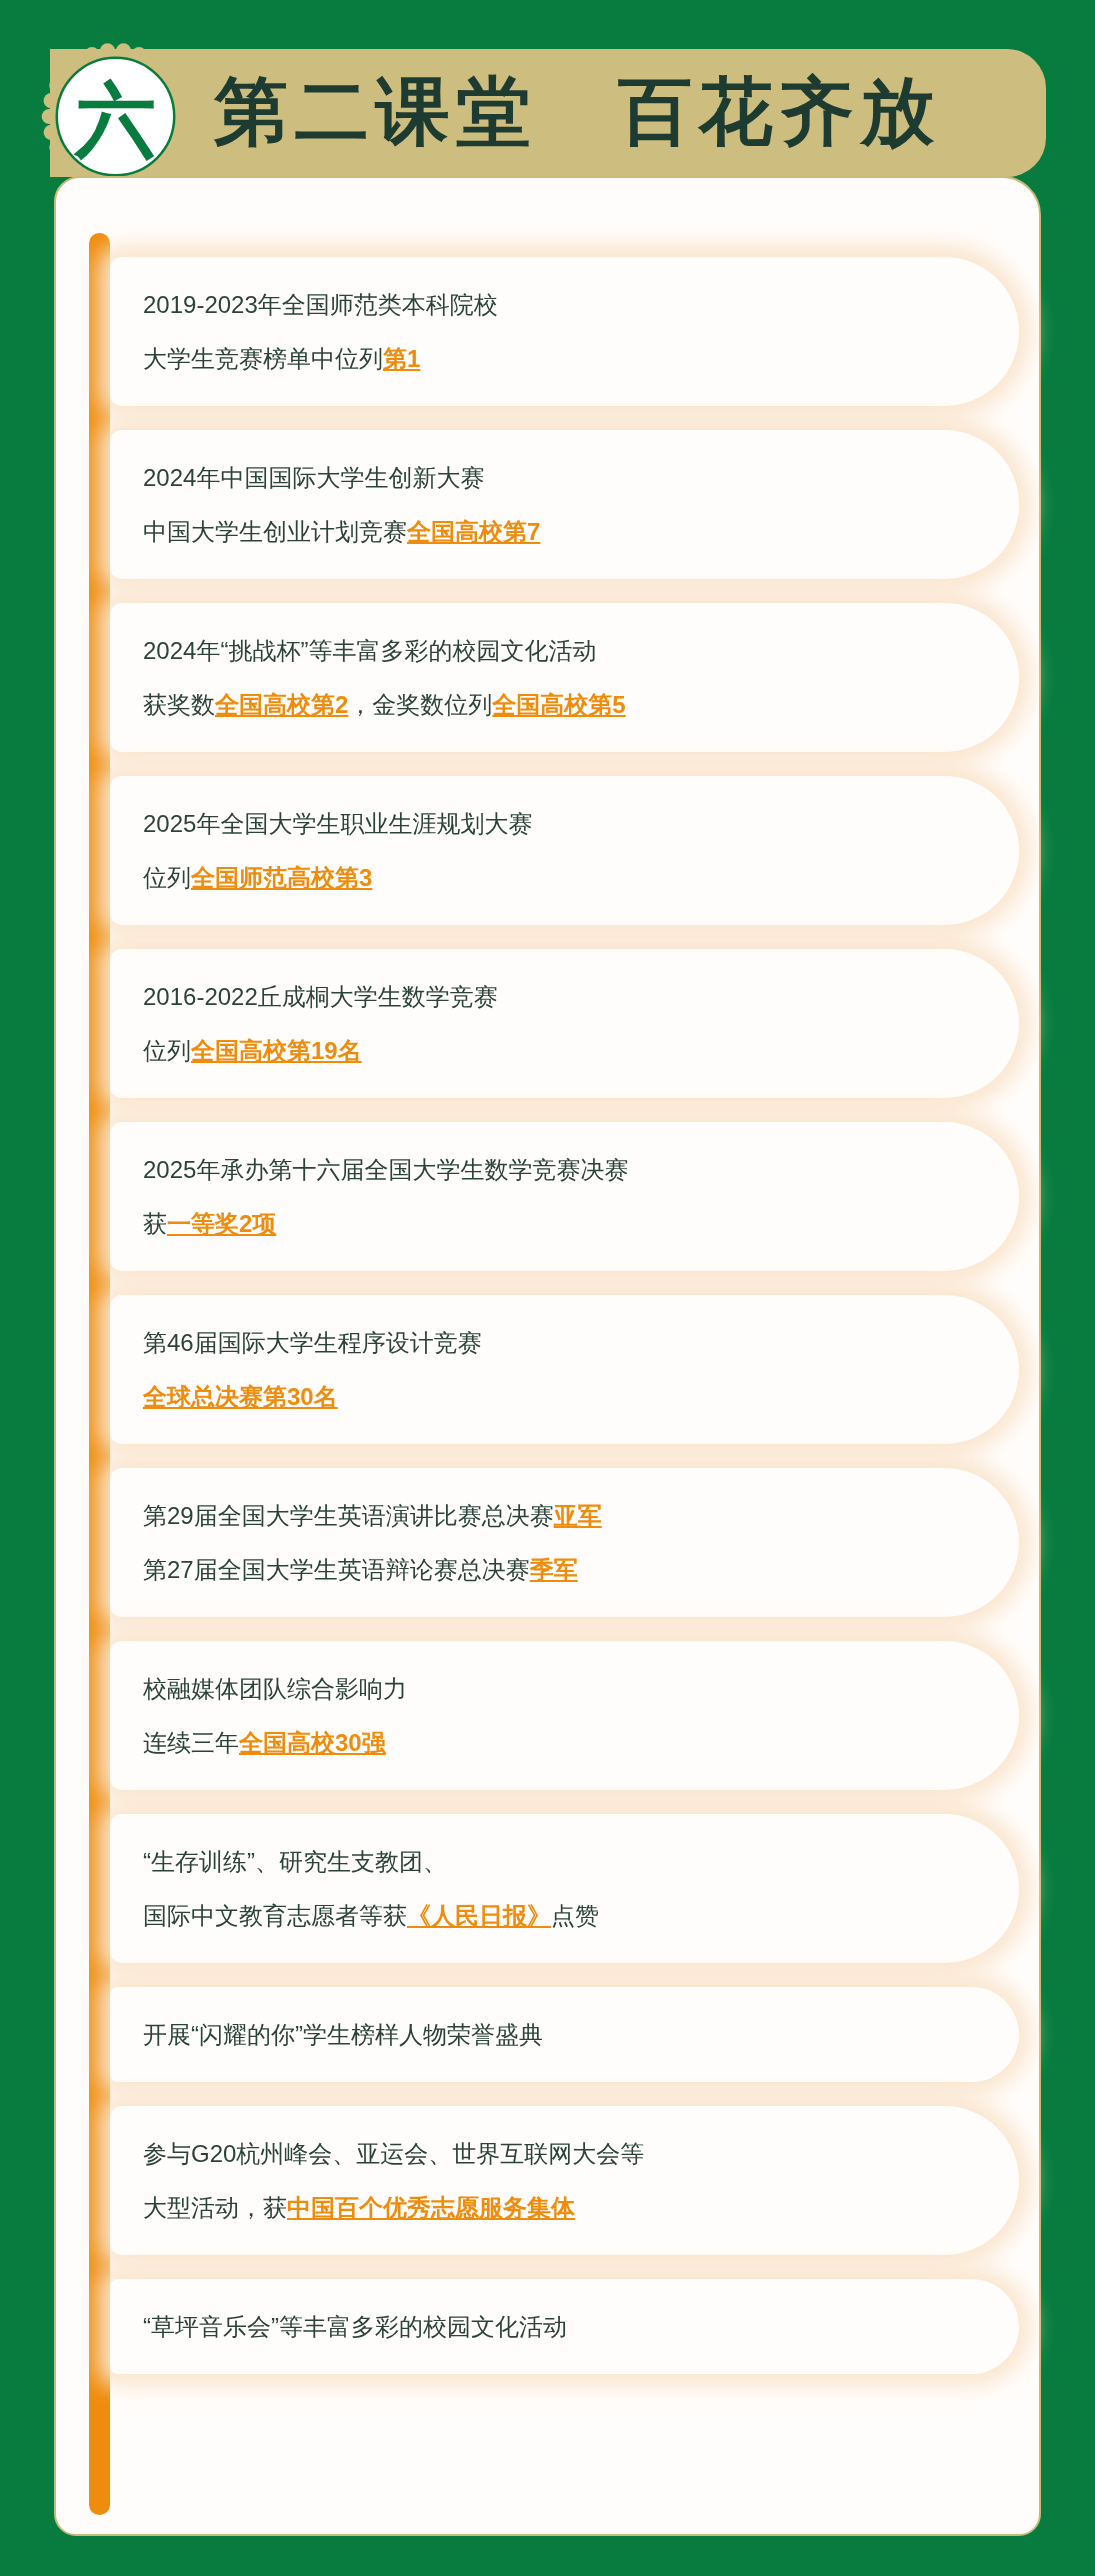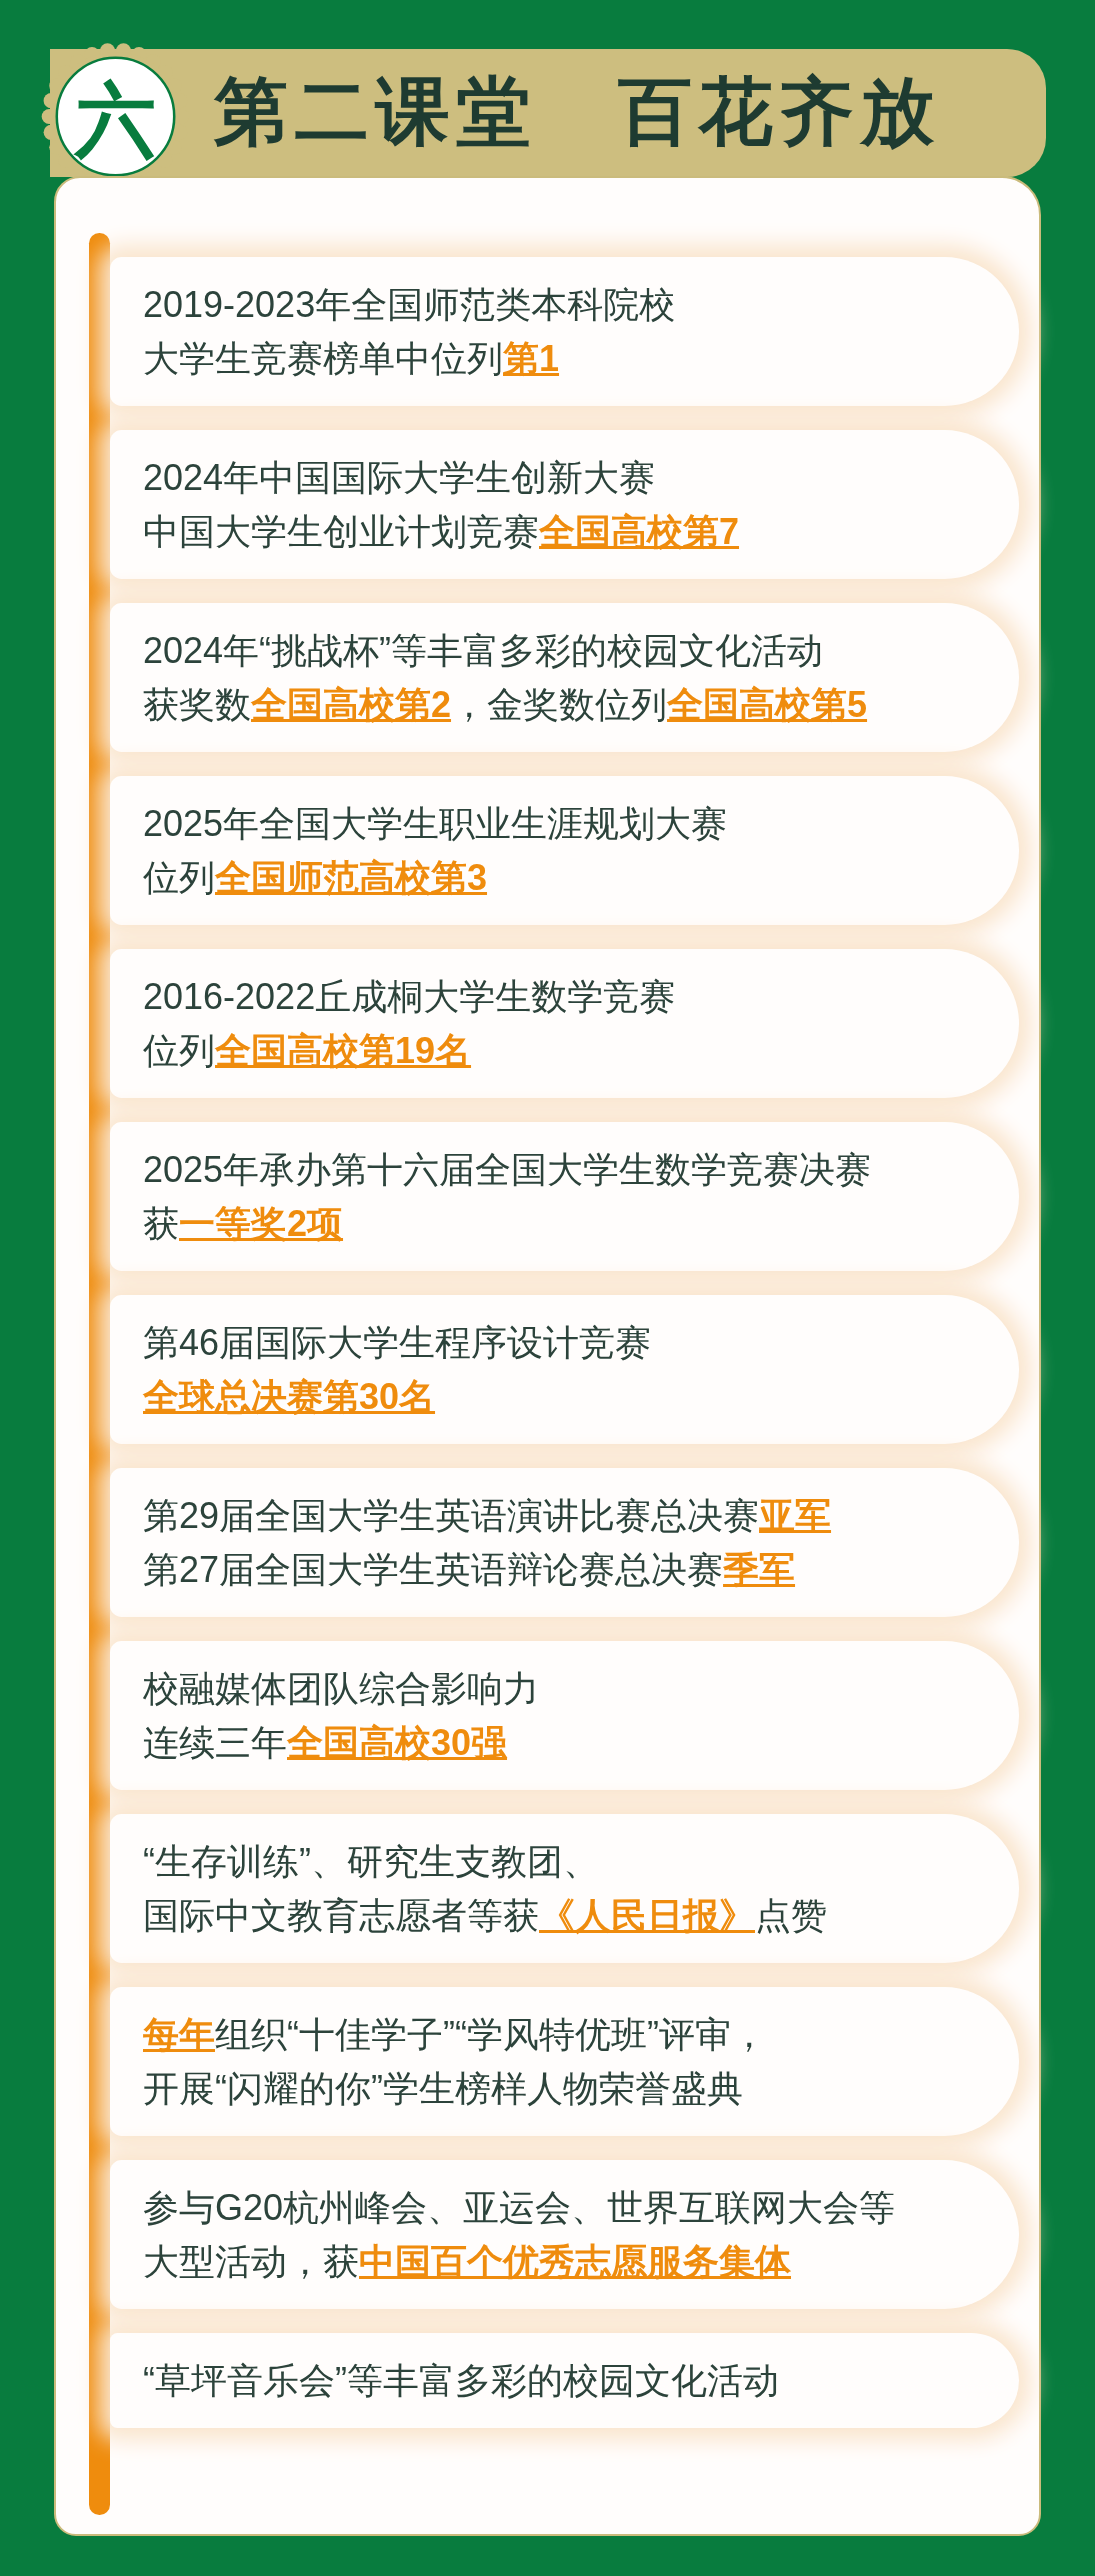--- a/index.html
+++ b/index.html
@@ -50,21 +50,21 @@
     position:absolute;left:110px;top:257px;width:909px;
     display:flex;flex-direction:column;gap:24px;
   }
   .card{
     background:var(--card-bg);
     border-radius:12px 77px 77px 12px;
     padding:20.5px 17px 20.5px 33px;
     box-shadow:0 0 22px 12px var(--card-halo);
   }
   .line{
-    font-size:36px;line-height:54px;font-weight:500;
+    font-size:24px;line-height:54px;font-weight:500;
     color:var(--text-dark);white-space:nowrap;
   }
   .hl{color:var(--accent-orange);font-weight:700;text-decoration:underline;}
 </style>
 </head>
 <body>
 
 <div class="page">
 
   <div class="banner">
@@ -143,21 +143,20 @@
       </div>
       <div class="card">
         <p class="line"><span>校融媒体团队综合影响力</span></p>
         <p class="line"><span>连续三年</span><span class="hl">全国高校30强</span></p>
       </div>
       <div class="card">
         <p class="line"><span>“生存训练”、研究生支教团、</span></p>
         <p class="line"><span>国际中文教育志愿者等获</span><span class="hl">《人民日报》</span><span>点赞</span></p>
       </div>
       <div class="card">
-        <p class="line"><span class="hl">每年</span><span>组织“十佳学子”“学风特优班”评审，</span></p>
         <p class="line"><span>开展“闪耀的你”学生榜样人物荣誉盛典</span></p>
       </div>
       <div class="card">
         <p class="line"><span>参与G20杭州峰会、亚运会、世界互联网大会等</span></p>
         <p class="line"><span>大型活动，获</span><span class="hl">中国百个优秀志愿服务集体</span></p>
       </div>
       <div class="card">
         <p class="line"><span>“草坪音乐会”等丰富多彩的校园文化活动</span></p>
       </div>
     </div>

